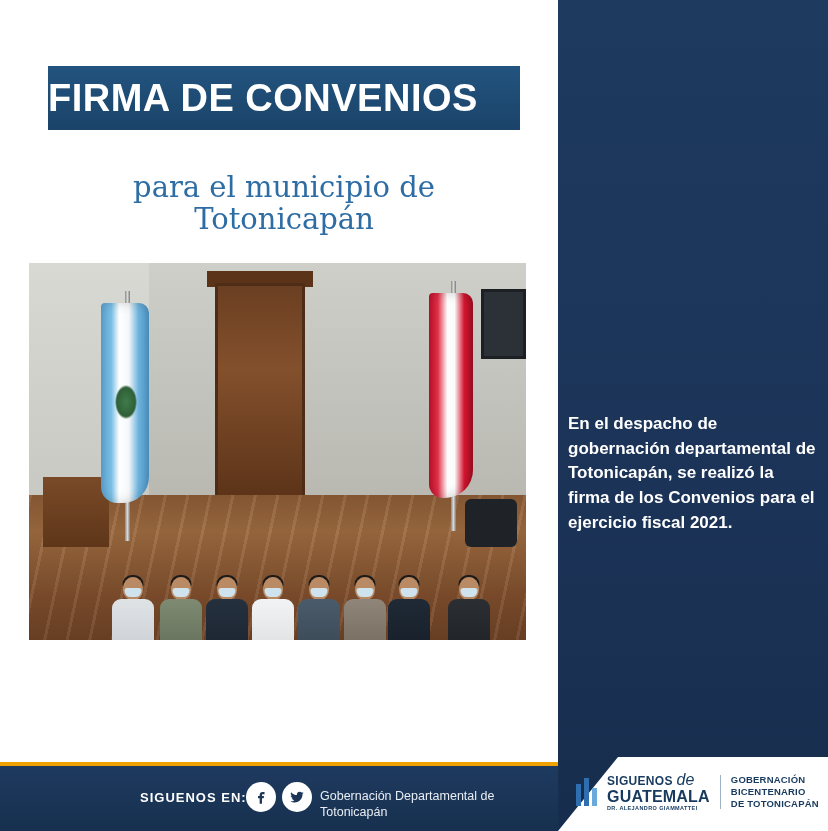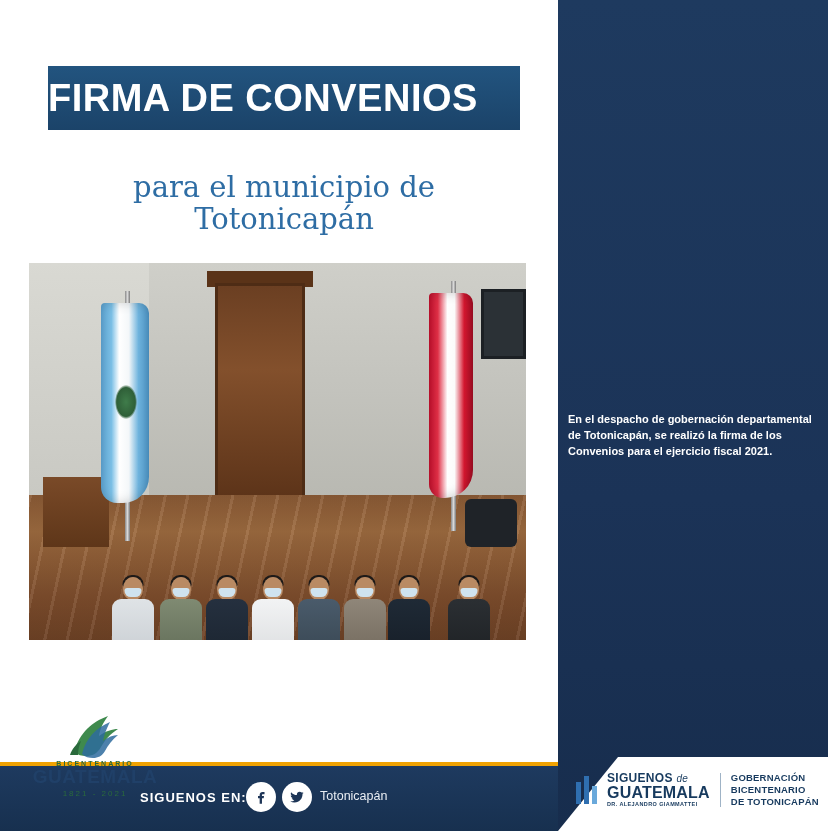--- a/index.html
+++ b/index.html
@@ -30,21 +30,21 @@
     height: 831px;
     background: #1d3557;
     background: linear-gradient(180deg, #1e3a5f 0%, #1b3357 60%, #172d4d 100%);
   }
   .right-text {
     position: absolute;
     left: 568px;
     top: 412px;
     width: 250px;
     color: #ffffff;
-    font-size: 11px;
+    font-size: 17px;
     font-weight: bold;
     line-height: 1.45;
   }
   .right-text p {
     margin: 0 0 16px 0;
   }
 
   
   .title-band {
     position: absolute;
@@ -247,21 +247,21 @@
     position:absolute; left:576px; top:772px;
     display:flex; align-items:center; gap:10px;
   }
   .gov-bars { display:flex; gap:3px; align-items:flex-end; }
   .gov-bars span { display:block; width:5px; background:#2f6fb0; }
   .gov-bars span:nth-child(1){ height:22px; }
   .gov-bars span:nth-child(2){ height:28px; }
   .gov-bars span:nth-child(3){ height:18px; background:#6aa9db; }
   .gov-text-a { line-height:1.05; }
   .gov-text-a .l1 { font-size:12px; font-weight:bold; color:#173a5e; letter-spacing:0.3px; }
-  .gov-text-a .l1 i { font-style:italic; font-weight:normal; font-size:10px;text-align:right; }
+  .gov-text-a .l1 i { font-style:italic; font-weight:normal; font-size:16px;text-align:right; }
   .gov-text-a .l2 { font-size:16px; font-weight:bold; color:#173a5e; letter-spacing:0.2px; }
   .gov-text-a .l3 { font-size:5.5px; font-weight:bold; color:#173a5e; letter-spacing:0.4px; }
   .gov-div { width:1px; height:34px; background:#9fb3c6; }
   .gov-text-b { line-height:1.25; font-size:9.5px; font-weight:bold; color:#173a5e; letter-spacing:0.2px; }
 </style>
 </head>
 <body>
 
 <div class="poster">
 
@@ -369,35 +369,24 @@
       <path fill="#1d3557" d="M14.5 8.2h2.2V5.3h-2.6c-2.5 0-3.9 1.5-3.9 3.9v1.6H8v2.9h2.2V21h3.1v-7.3h2.3l.4-2.9h-2.7V9.6c0-.9.3-1.4 1.2-1.4z"></path>
     </svg>
   </div>
   <div class="soc-icon soc-tw">
     <svg width="18" height="18" viewBox="0 0 24 24" aria-hidden="true">
       <path fill="#1d3557" d="M21 6.6c-.7.3-1.4.5-2.1.6.8-.5 1.3-1.2 1.6-2-.7.4-1.5.7-2.3.9-.7-.7-1.7-1.2-2.7-1.2-2.1 0-3.7 1.7-3.7 3.7 0 .3 0 .6.1.8-3.1-.2-5.9-1.6-7.7-3.9-.3.6-.5 1.2-.5 1.9 0 1.3.7 2.4 1.7 3.1-.6 0-1.2-.2-1.7-.5 0 1.8 1.3 3.3 3 3.6-.3.1-.6.1-1 .1-.2 0-.5 0-.7-.1.5 1.5 1.8 2.5 3.5 2.6-1.3 1-2.9 1.6-4.6 1.6-.3 0-.6 0-.9-.1 1.7 1.1 3.6 1.7 5.7 1.7 6.9 0 10.6-5.7 10.6-10.6v-.5c.7-.5 1.3-1.2 1.7-1.9z"></path>
     </svg>
   </div>
 
   <div class="social-handle">
+    <div>Gobernación Departamental de</div>
     <div>Totonicapán</div>
   </div>
 
-  <div class="bicent">
-    <div class="quetzal">
-      <svg width="62" height="52" viewBox="0 0 62 52" aria-hidden="true">
-        <path fill="#3f8a4e" d="M10 46c6-20 18-30 34-36-6 8-8 14-9 20 7-5 13-7 19-7-8 5-13 11-17 18-4 7-9 9-15 9-4 0-8-1-12-4z"></path>
-        <path fill="#2e6b9e" d="M18 48c4-16 14-26 28-32-4 8-6 13-7 19 5-4 10-6 15-6-6 5-10 10-13 16-3 5-7 7-12 7-4 0-8-1-11-4z" opacity="0.85"></path>
-        <path fill="#2a6a3c" d="M6 49c2-6 6-11 11-14-2 5-3 9-3 14z"></path>
-      </svg>
-    </div>
-    <div class="small-top">BICENTENARIO</div>
-    <div class="big">GUATEMALA</div>
-    <div class="years">1821 - 2021</div>
-  </div>
 
   <div class="gov-white"></div>
   <div class="gov-inner">
     <div class="gov-bars">
       <span></span>
         <span></span>
         <span></span>
     </div>
     <div class="gov-text-a">
       <div class="l1">

